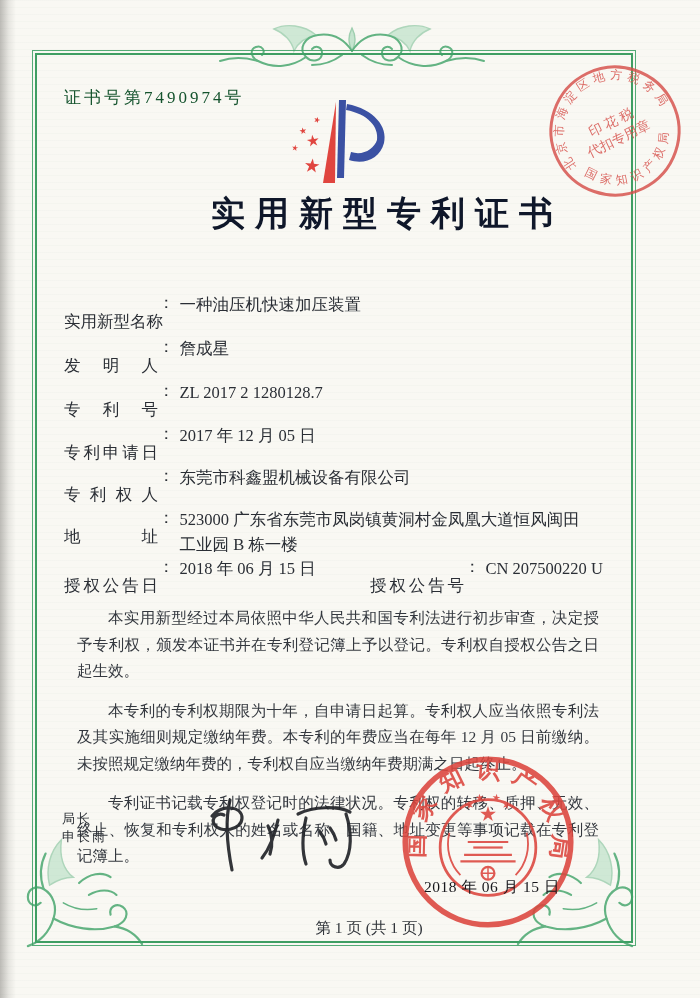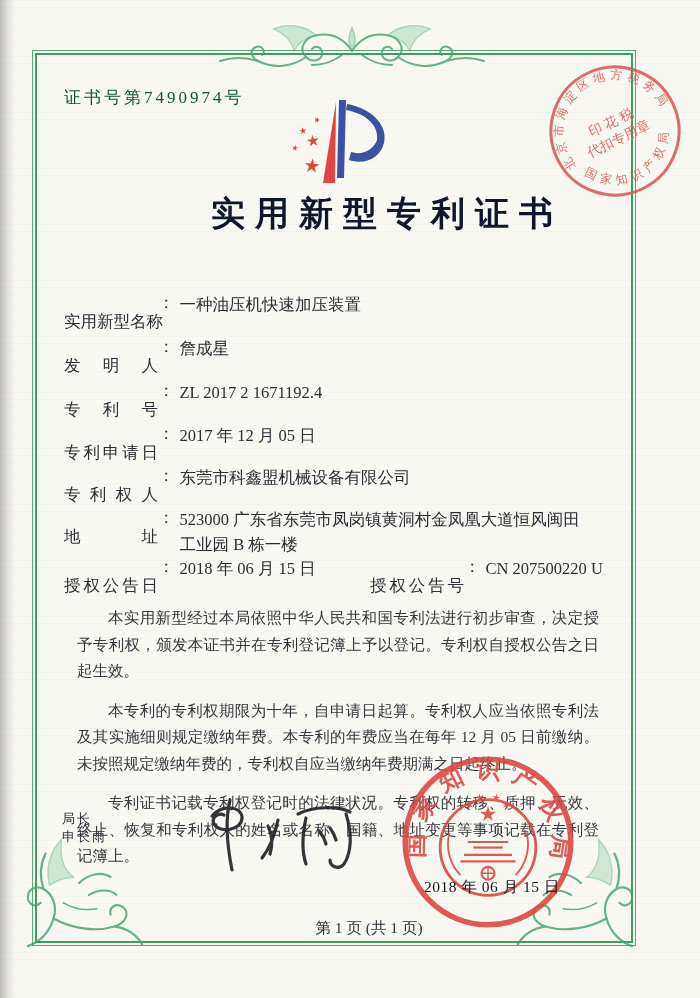--- a/index.html
+++ b/index.html
@@ -121,21 +121,21 @@
   <div class="title">实用新型专利证书</div>
 
   <div class="fields">
     <div class="f-row r0">
       <span class="lbl">实用新型名称</span><span class="colon">：</span><span class="val">一种油压机快速加压装置</span>
     </div>
     <div class="f-row r1">
       <span class="lbl">发明人</span><span class="colon">：</span><span class="val">詹成星</span>
     </div>
     <div class="f-row r2">
-      <span class="lbl">专利号</span><span class="colon">：</span><span class="val">ZL 2017 2 1671192.4</span>
+      <span class="lbl">专利号</span><span class="colon">：</span><span class="val">ZL 2017 2 1280128.7</span>
     </div>
     <div class="f-row r3">
       <span class="lbl">专利申请日</span><span class="colon">：</span><span class="val">2017 年 12 月 05 日</span>
     </div>
     <div class="f-row r4">
       <span class="lbl">专利权人</span><span class="colon">：</span><span class="val">东莞市科鑫盟机械设备有限公司</span>
     </div>
     <div class="f-row r5">
       <span class="lbl">地址</span><span class="colon">：</span><span class="val">523000 广东省东莞市凤岗镇黄洞村金凤凰大道恒风闽田
 工业园 B 栋一楼</span>

